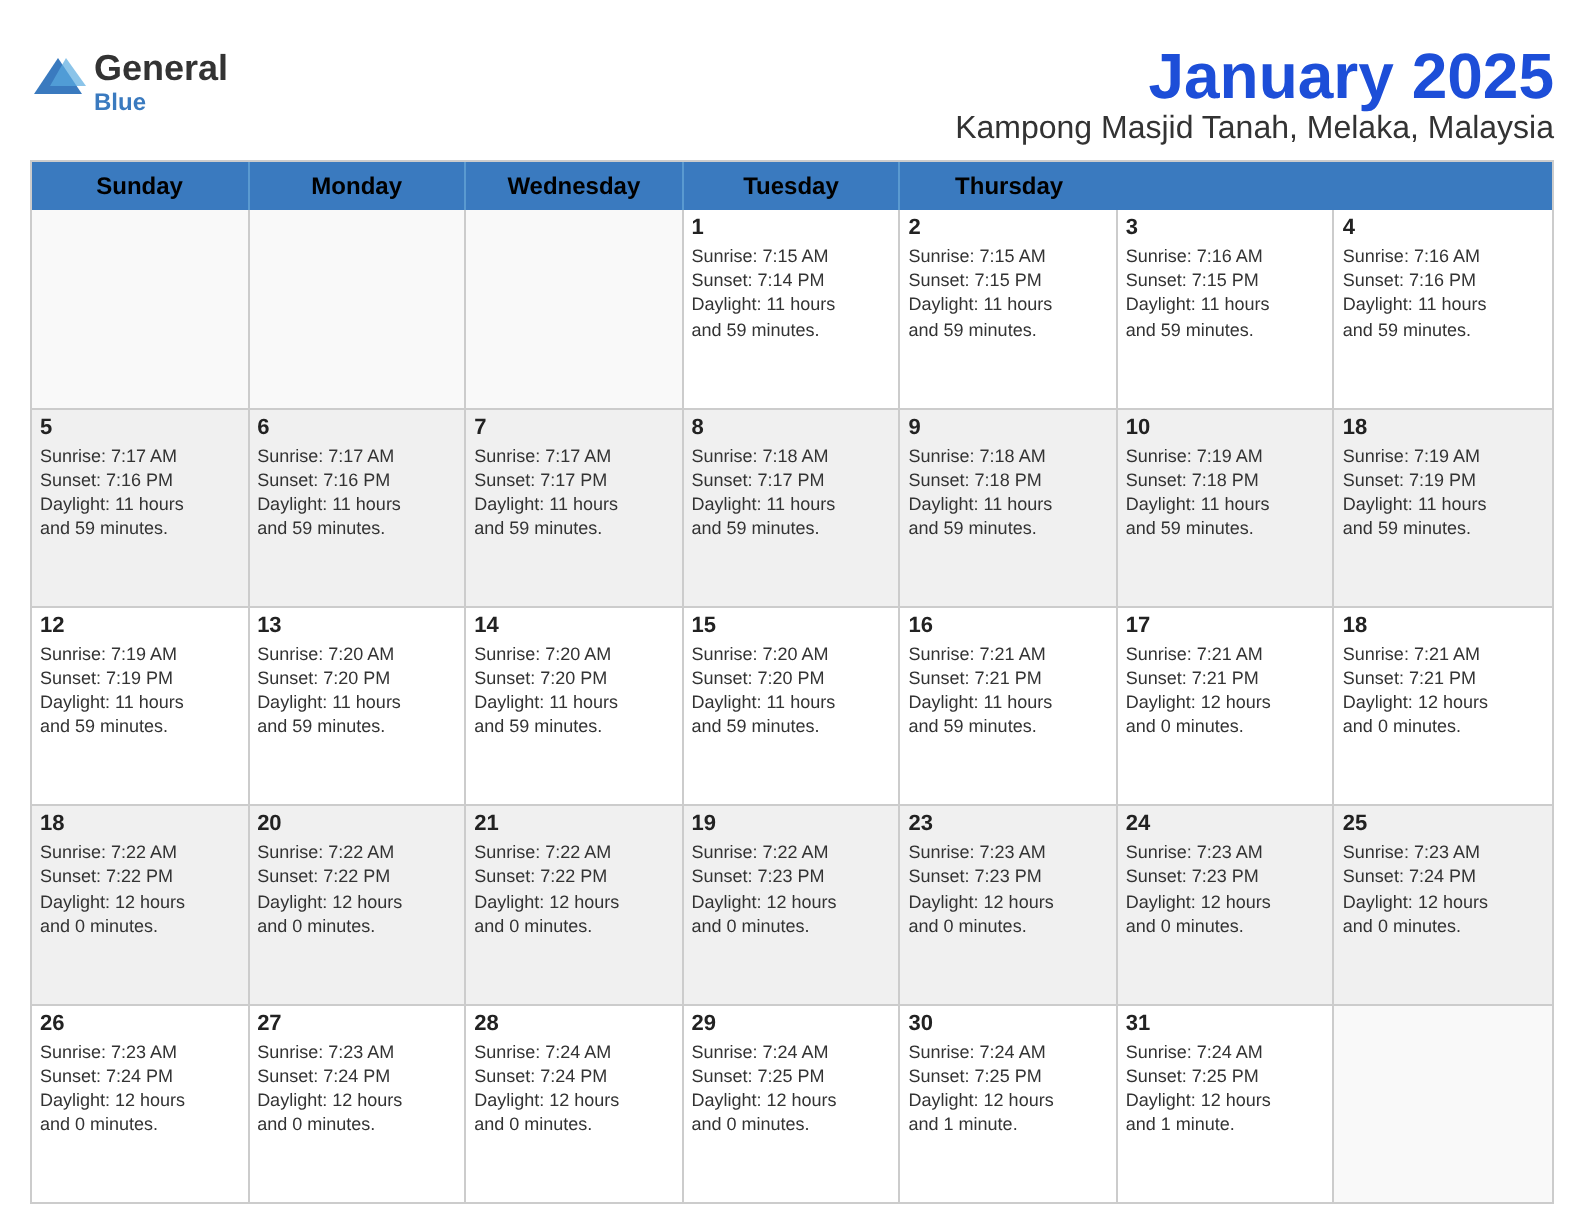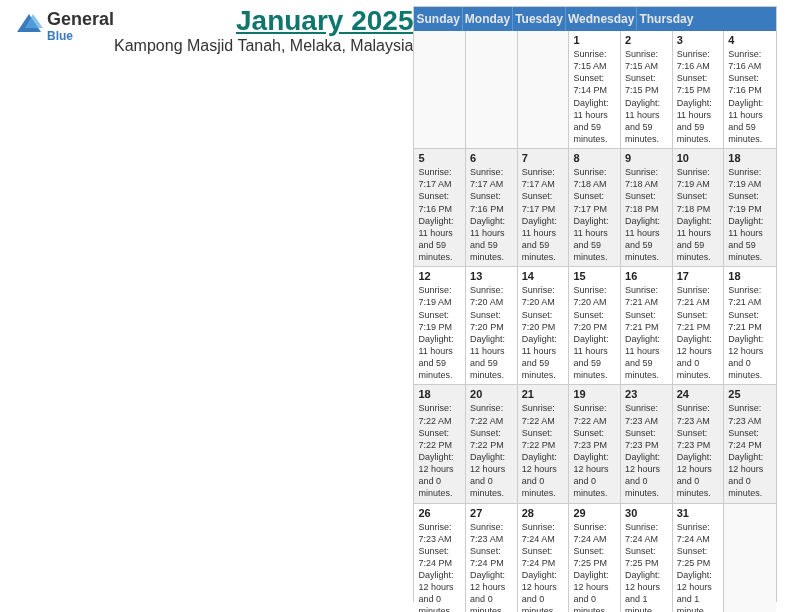--- a/index.html
+++ b/index.html
@@ -6,22 +6,23 @@
     body {
       font-family: Arial, sans-serif;
       background: #fff;
       width: 792px;
       height: 612px;
       overflow: hidden;
     }
     .page {
       width: 792px;
       height: 612px;
-      padding: 6px 15px 10px 15px;
-      display: flex;
+      padding: 21px 15px 10px 15px;
+      display: flex;
+      flex-direction: column;
     }
     .header {
       display: flex;
       align-items: flex-start;
       justify-content: space-between;
       margin-bottom: 6px;
     }
     .logo {
       display: flex;
       align-items: center;
@@ -45,46 +46,46 @@
     .logo-icon {
       width: 28px;
       height: 28px;
       margin-right: 4px;
       margin-top: -4px;
     }
     .title-block {
       text-align: right;
     }
     .main-title {
-      font-size: 28px;
-      font-weight: bold;
-      color: #0f766e;
+      font-size: 32px;
+      font-weight: bold;
+      color: #1d4ed8;
       line-height: 1.1;
-      text-decoration: underline;
     }
     .subtitle {
       font-size: 16px;
       color: #333;
       font-weight: normal;
     }
     .calendar {
       flex: 1;
       display: flex;
       flex-direction: column;
       border: 1px solid #ccc;
     }
     .cal-header-row {
       display: grid;
       grid-template-columns: repeat(7, 1fr);
       background: #3a7abf;
     }
     .cal-header-cell {
-      color: #e5e5e5;
+      color: #000000;
       font-size: 12px;
       font-weight: bold;
+      text-align: center;
       padding: 5px 2px;
       border-right: 1px solid #5a9ad0;
     }
     .cal-header-cell:last-child { border-right: none; }
     .cal-body {
       flex: 1;
       display: flex;
       flex-direction: column;
     }
     .cal-row {
@@ -136,22 +137,22 @@
     <div class="title-block">
       <div class="main-title">January 2025</div>
       <div class="subtitle">Kampong Masjid Tanah, Melaka, Malaysia</div>
     </div>
   </div>
 
   <div class="calendar">
     <div class="cal-header-row">
         <div class="cal-header-cell">Sunday</div>
         <div class="cal-header-cell">Monday</div>
+        <div class="cal-header-cell">Wednesday</div>
         <div class="cal-header-cell">Tuesday</div>
-        <div class="cal-header-cell">Wednesday</div>
         <div class="cal-header-cell">Thursday</div>
       </div>
     <div class="cal-body">
         <div class="cal-row">
           <div class="cal-cell empty"></div>
           <div class="cal-cell empty"></div>
           <div class="cal-cell empty"></div>
           <div class="cal-cell">
             <div class="day-num">1</div>
             <div class="day-info" style="white-space: pre-line;">Sunrise: 7:15 AM

